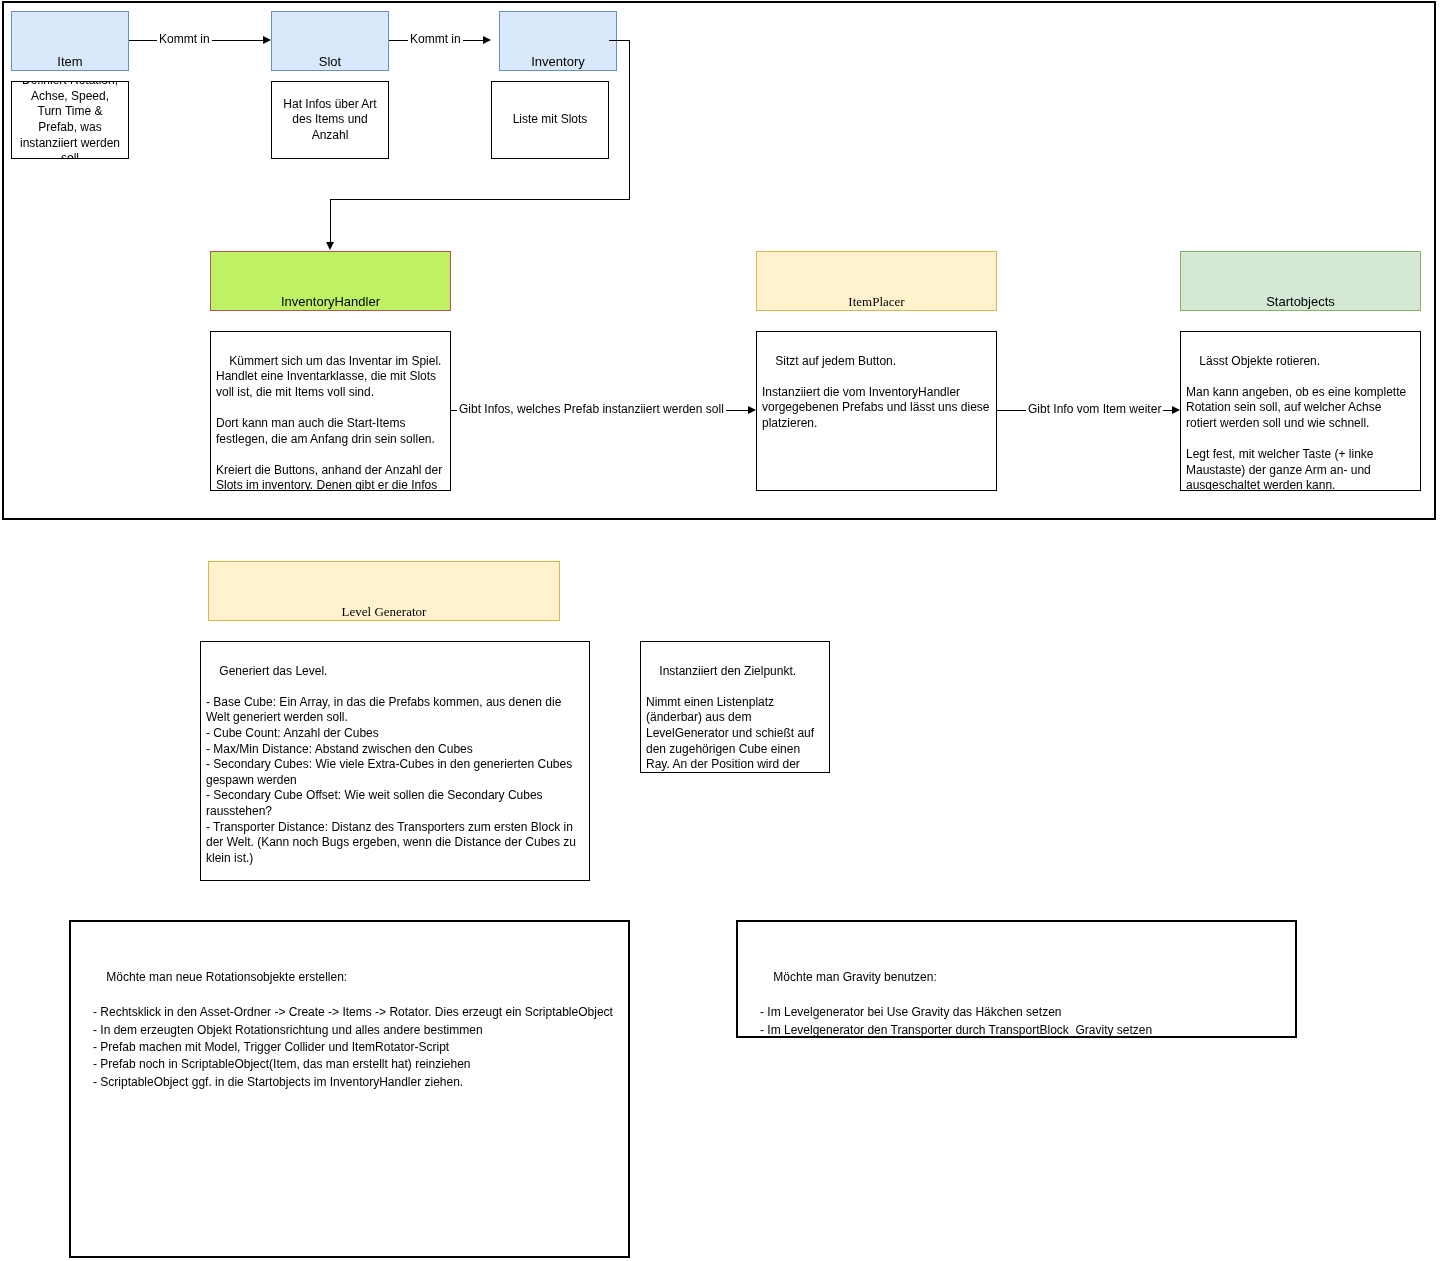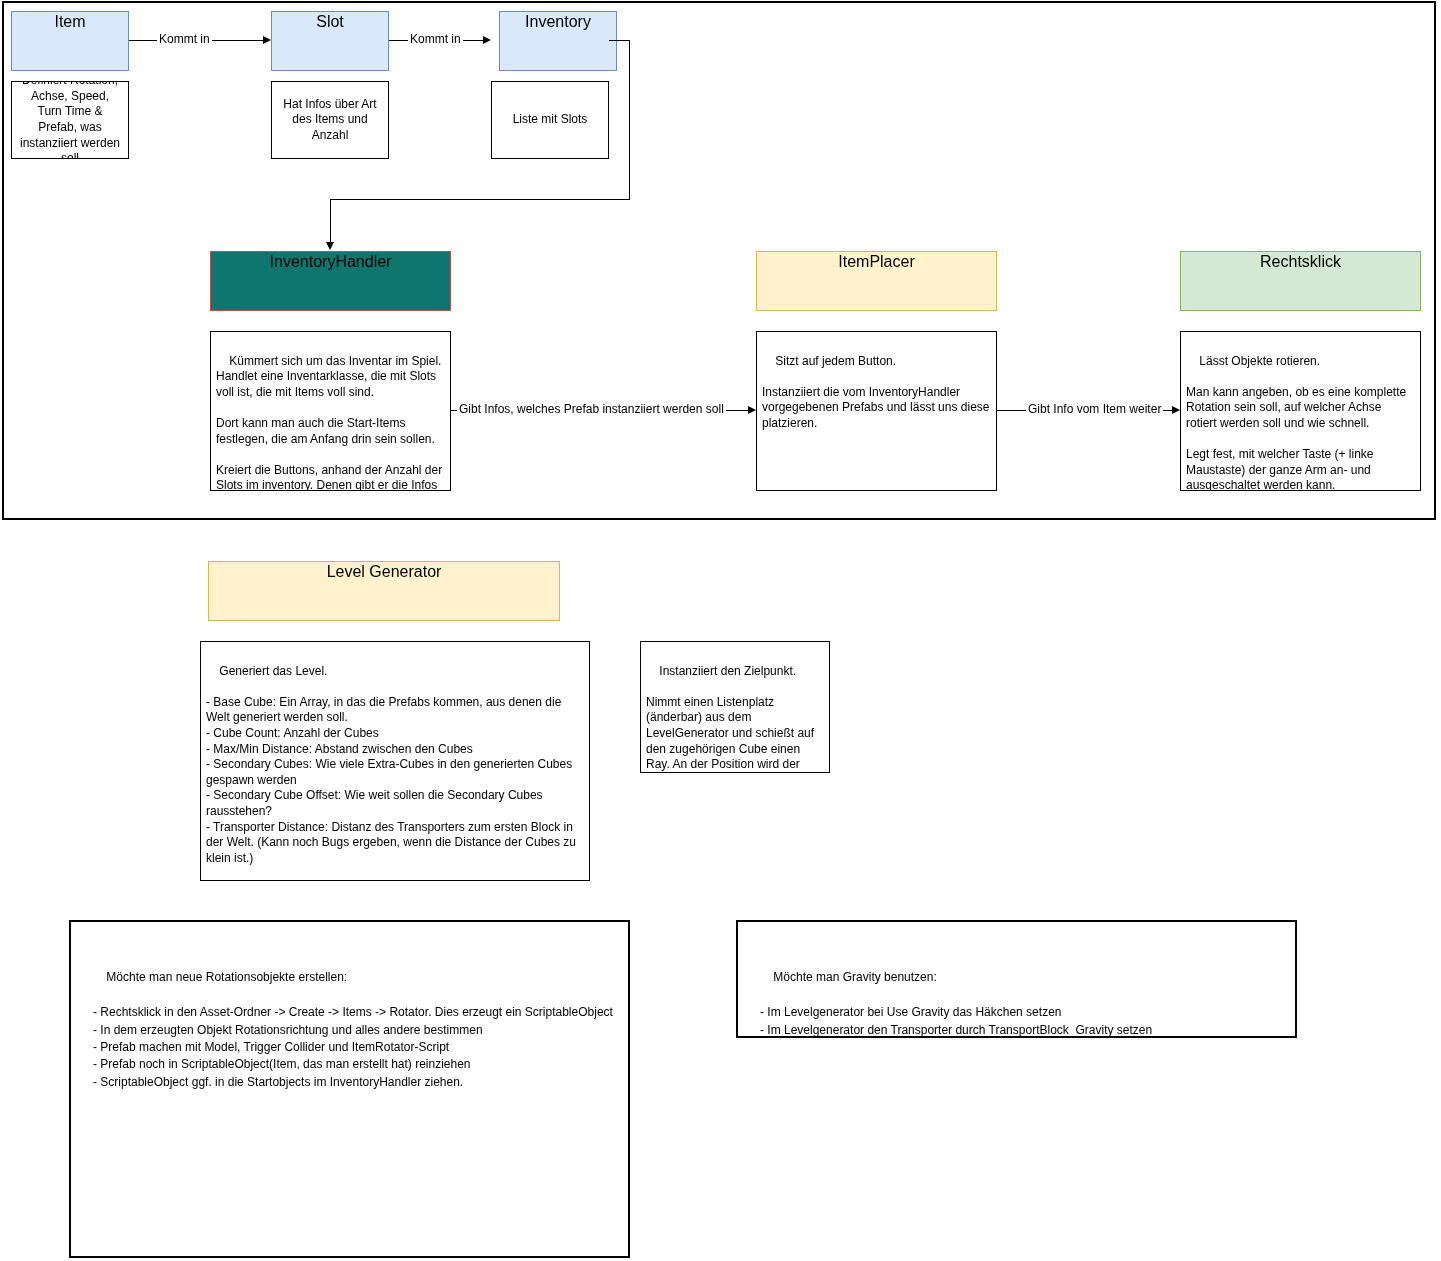--- a/index.html
+++ b/index.html
@@ -24,28 +24,28 @@
   .frame {
     border: 2px solid #000000;
     background: transparent;
   }
 
   
   .node {
     border: 1px solid #6c8ebf;
     background: #dae8fc;
     display: flex;
-    align-items: flex-start;
+    align-items: flex-end;
     justify-content: center;
     text-align: center;
-    font-size: 16px;
+    font-size: 13px;
     line-height: 1.25;
   }
-  .node.red    { background: #0f766e; border-color: #b85450; }
-  .node.yellow { background: #fff2cc; border-color: #d6b656; }
+  .node.red    { background: #bef264; border-color: #b85450; }
+  .node.yellow { background: #fff2cc; border-color: #d6b656; font-family: Liberation Serif, serif; }
   .node.green  { background: #d5e8d4; border-color: #82b366; }
   .node.purple { background: #e1d5e7; border-color: #9673a6; }
 
   
   .desc {
     border: 1px solid #000000;
     background: #ffffff;
     font-size: 12px;
     line-height: 1.3;
     white-space: pre-wrap;
@@ -151,21 +151,21 @@
   <div class="abs node yellow" style="left:756px; top:251px; width:241px; height:60px;">
     <span>ItemPlacer</span>
   </div>
   <div class="abs desc topleft" style="left:756px; top:331px; width:241px; height:160px;">
     <span>Sitzt auf jedem Button.
 
 Instanziiert die vom InventoryHandler vorgegebenen Prefabs und lässt uns diese platzieren.</span>
   </div>
 
   <div class="abs node green" style="left:1180px; top:251px; width:241px; height:60px;">
-    <span>Rechtsklick</span>
+    <span>Startobjects</span>
   </div>
   <div class="abs desc topleft" style="left:1180px; top:331px; width:241px; height:160px;">
     <span>Lässt Objekte rotieren.
 
 Man kann angeben, ob es eine komplette Rotation sein soll, auf welcher Achse rotiert werden soll und wie schnell.
 
 Legt fest, mit welcher Taste (+ linke Maustaste) der ganze Arm an- und ausgeschaltet werden kann.</span>
   </div>
 
   <div class="abs hline" style="left:451px; top:410px; width:297px;"></div>

